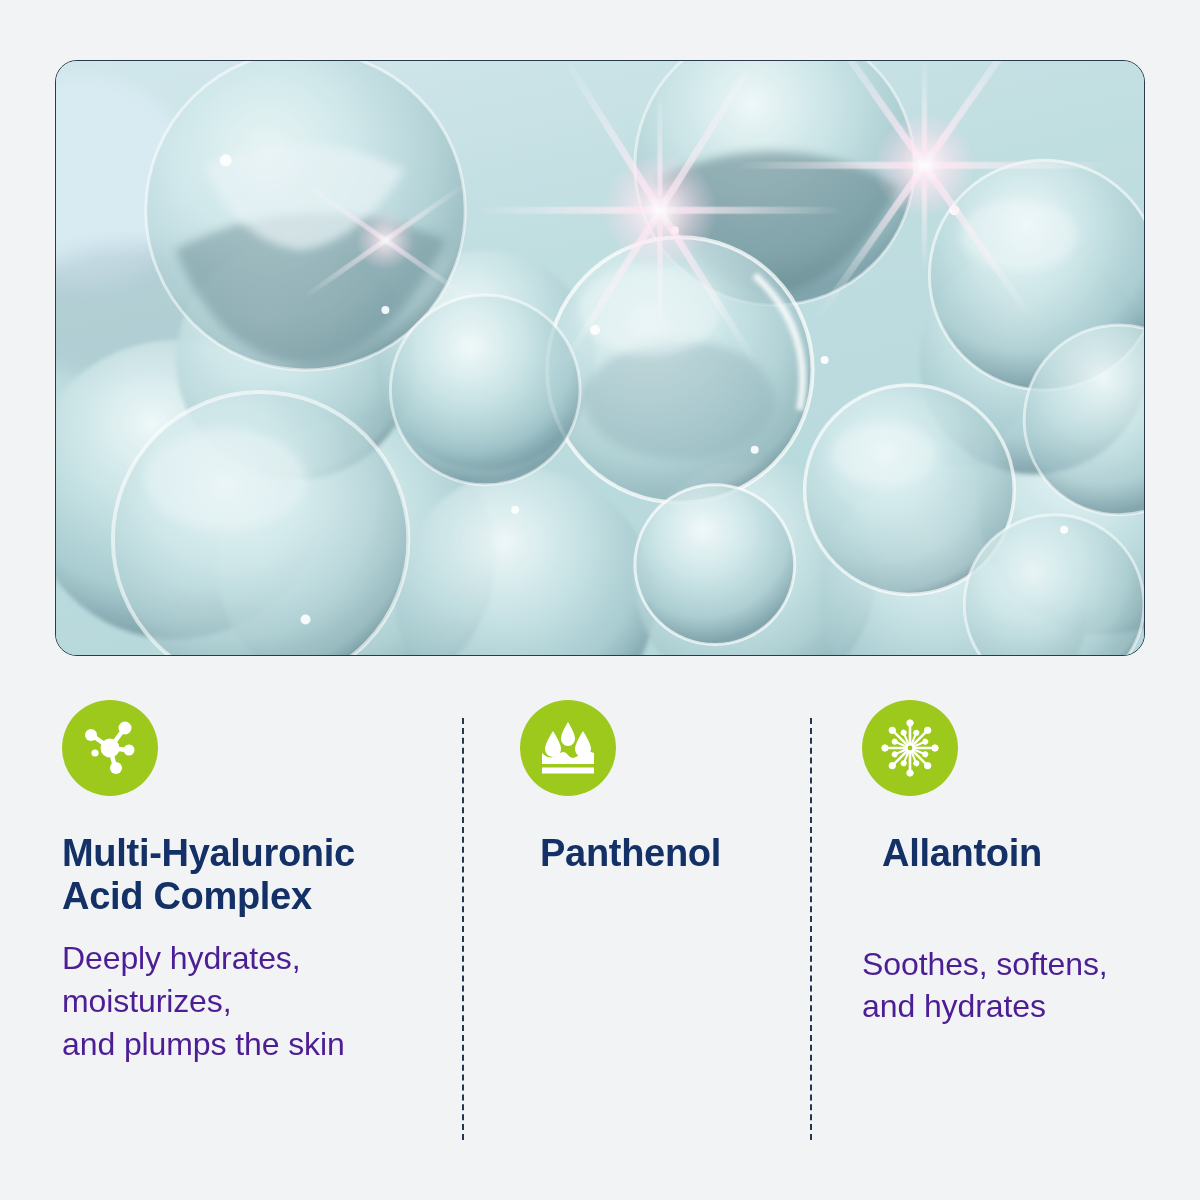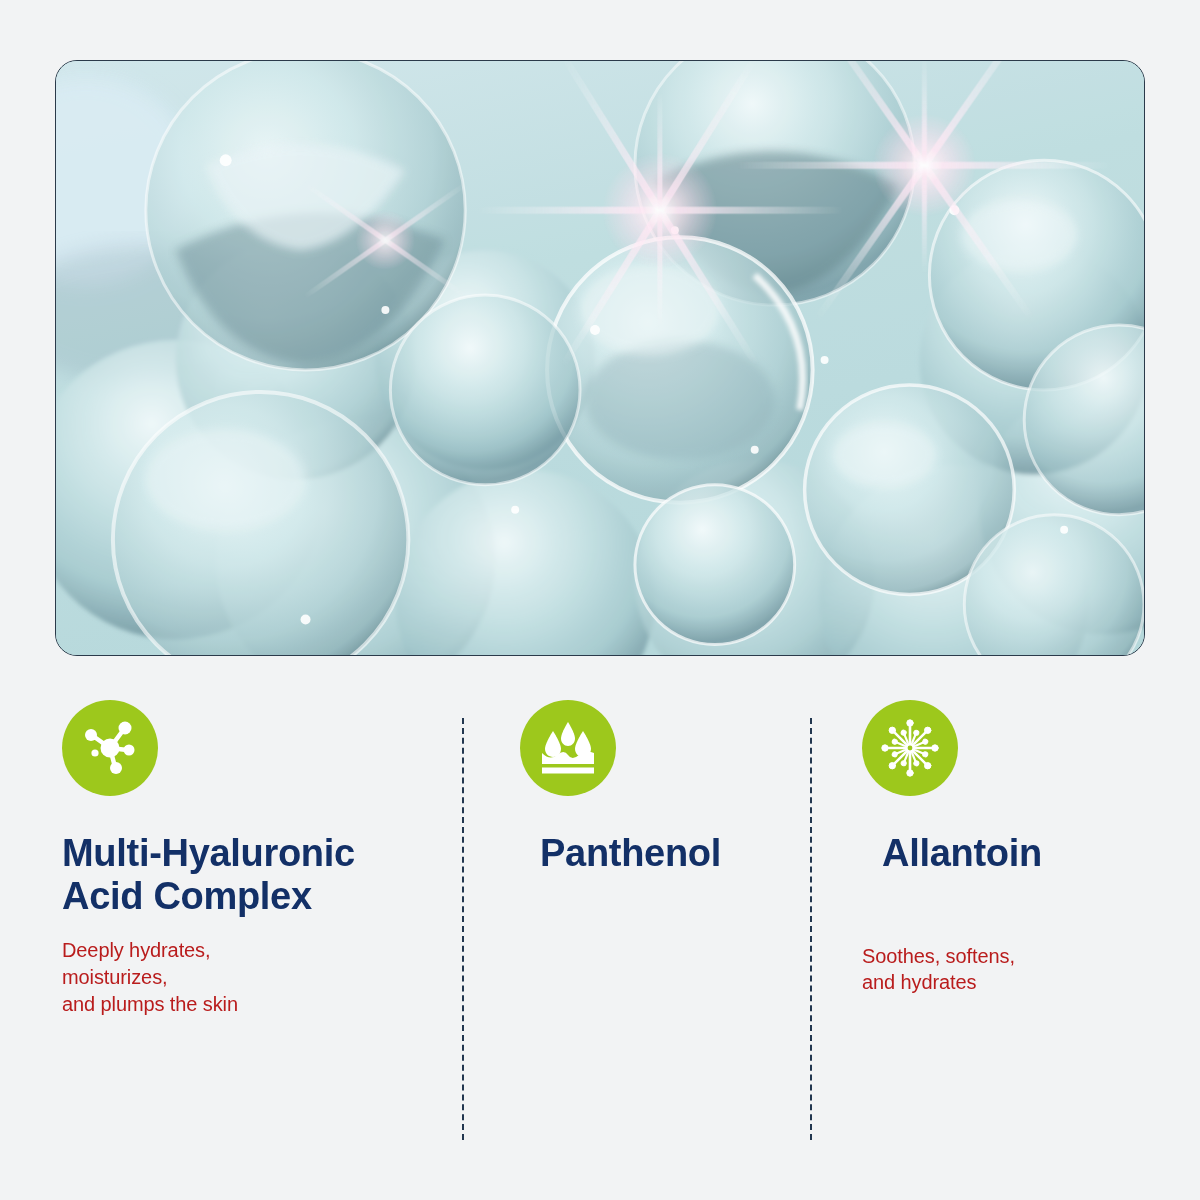--- a/index.html
+++ b/index.html
@@ -64,22 +64,22 @@
     font-weight: bold;
     line-height: 1.12;
     letter-spacing: -0.3px;
     margin: 0 0 26px 0;
     white-space: pre-line;
   }
   .col-1 .feat-title { margin-bottom: 20px; }
   .col-2 .feat-title, .col-3 .feat-title { margin-bottom: 68px; margin-left: 20px; }
 
   .feat-desc {
-    color: #b91c1c;
-    font-size: 20px;
+    color: #4c1d95;
+    font-size: 32px;
     line-height: 1.34;
     margin: 0;
     white-space: pre-line;
     letter-spacing: -0.1px;
   }
 
   
   .divider {
     position: absolute;
     top: 718px;

